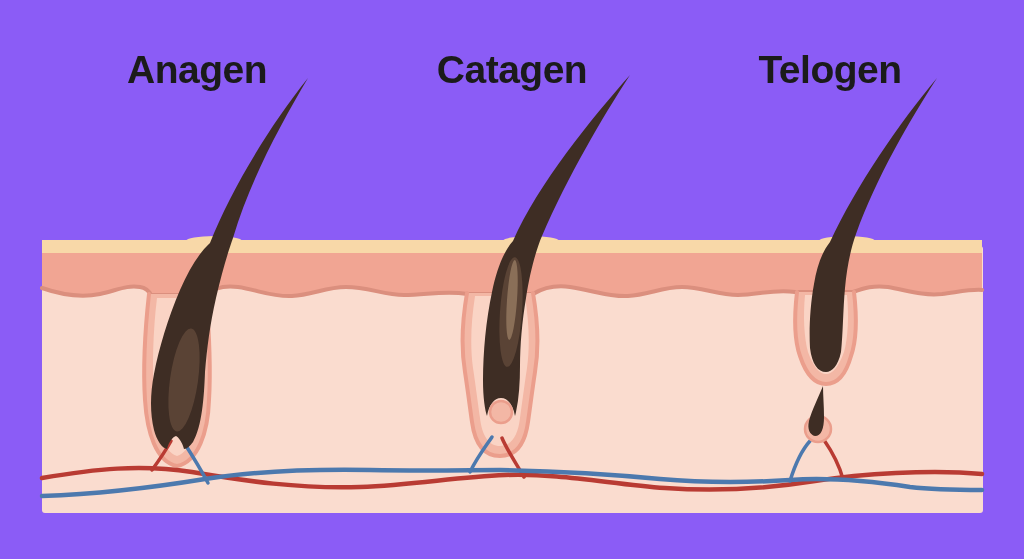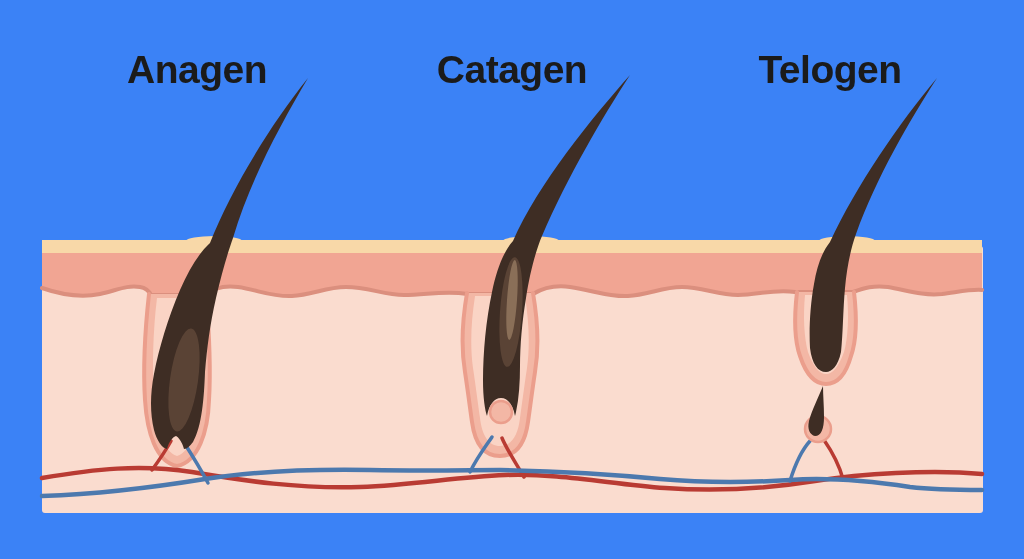--- a/index.html
+++ b/index.html
@@ -1,16 +1,16 @@
 <!DOCTYPE html>
 <html><head>
 <meta charset="utf-8">
 <style>
   html,body{margin:0;padding:0;background:#fff;}
-  #stage{position:relative;width:1024px;height:559px;background:#3b82f6;overflow:hidden;
+  #stage{position:relative;width:1024px;height:559px;background:#8b5cf6;overflow:hidden;
          font-family:"Liberation Sans", sans-serif;}
   #stage svg{position:absolute;left:0;top:0;width:1024px;height:559px;}
   text.phase-label{font-family:"Liberation Sans", sans-serif;font-weight:bold;
                    font-size:39px;letter-spacing:-0.5px;}
 </style>
 </head>
 <body>
 
 <div id="stage">
 <svg viewBox="0 0 1024 559">

